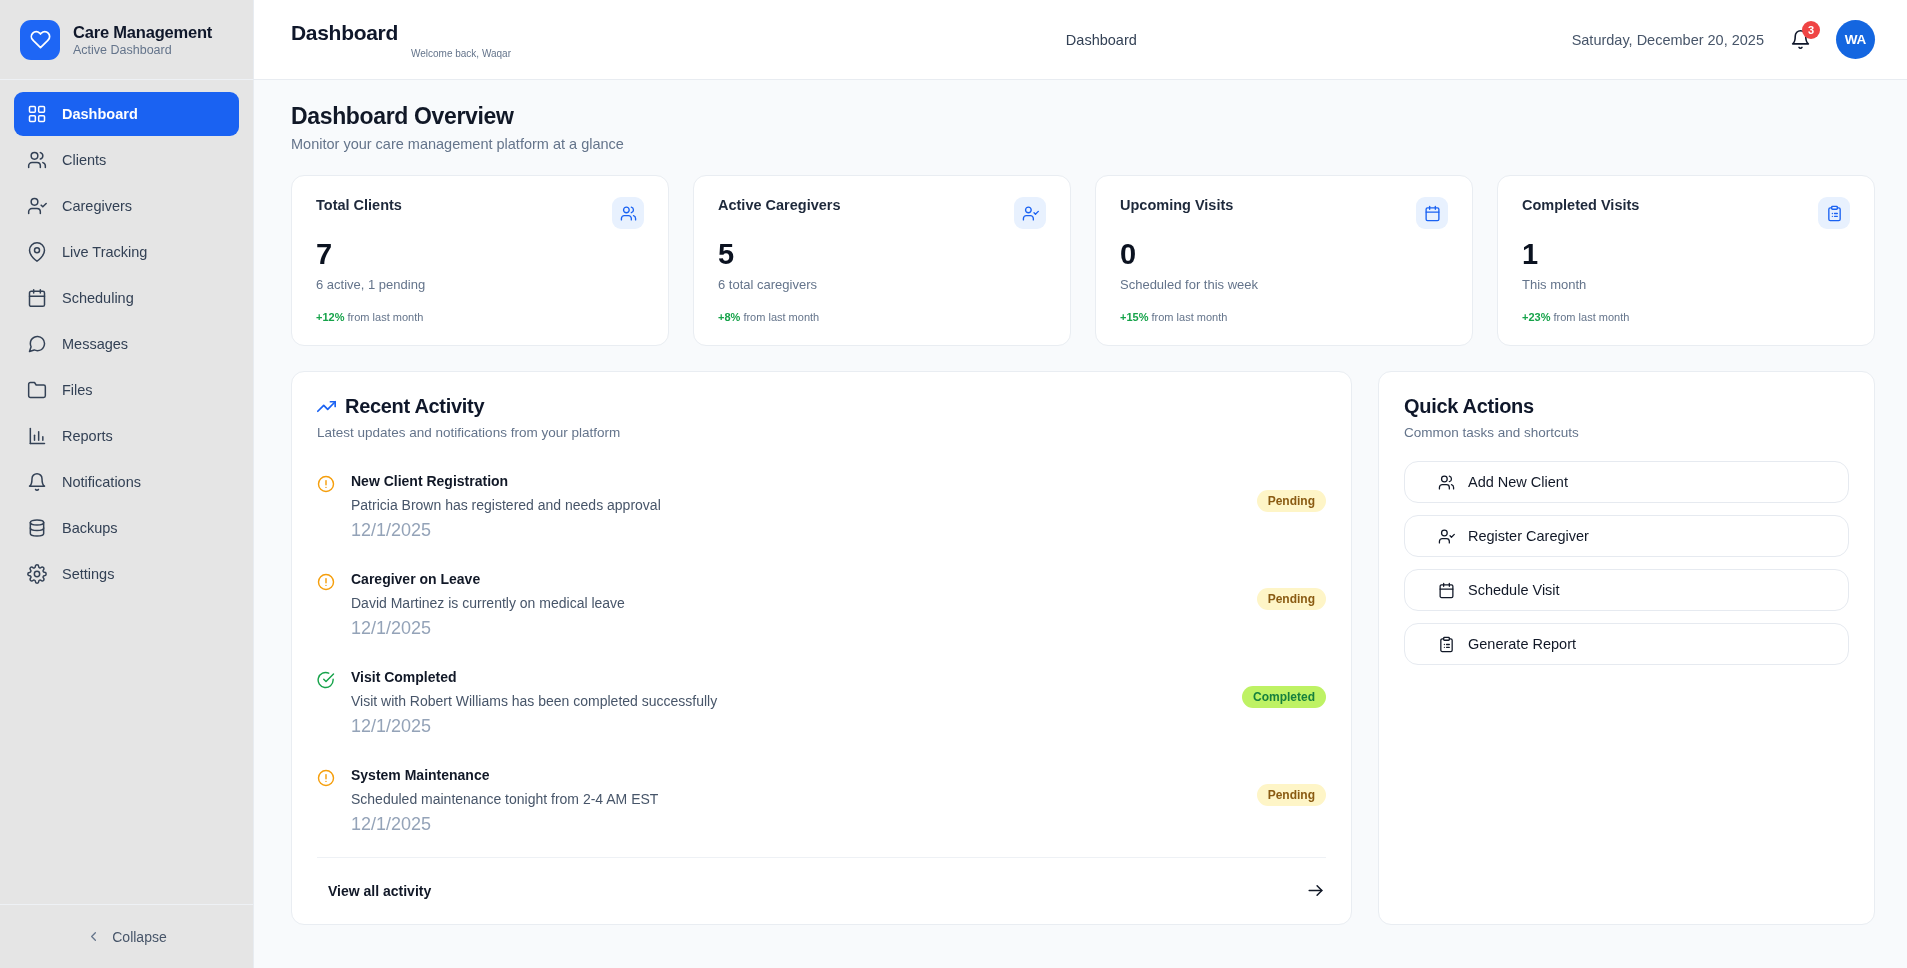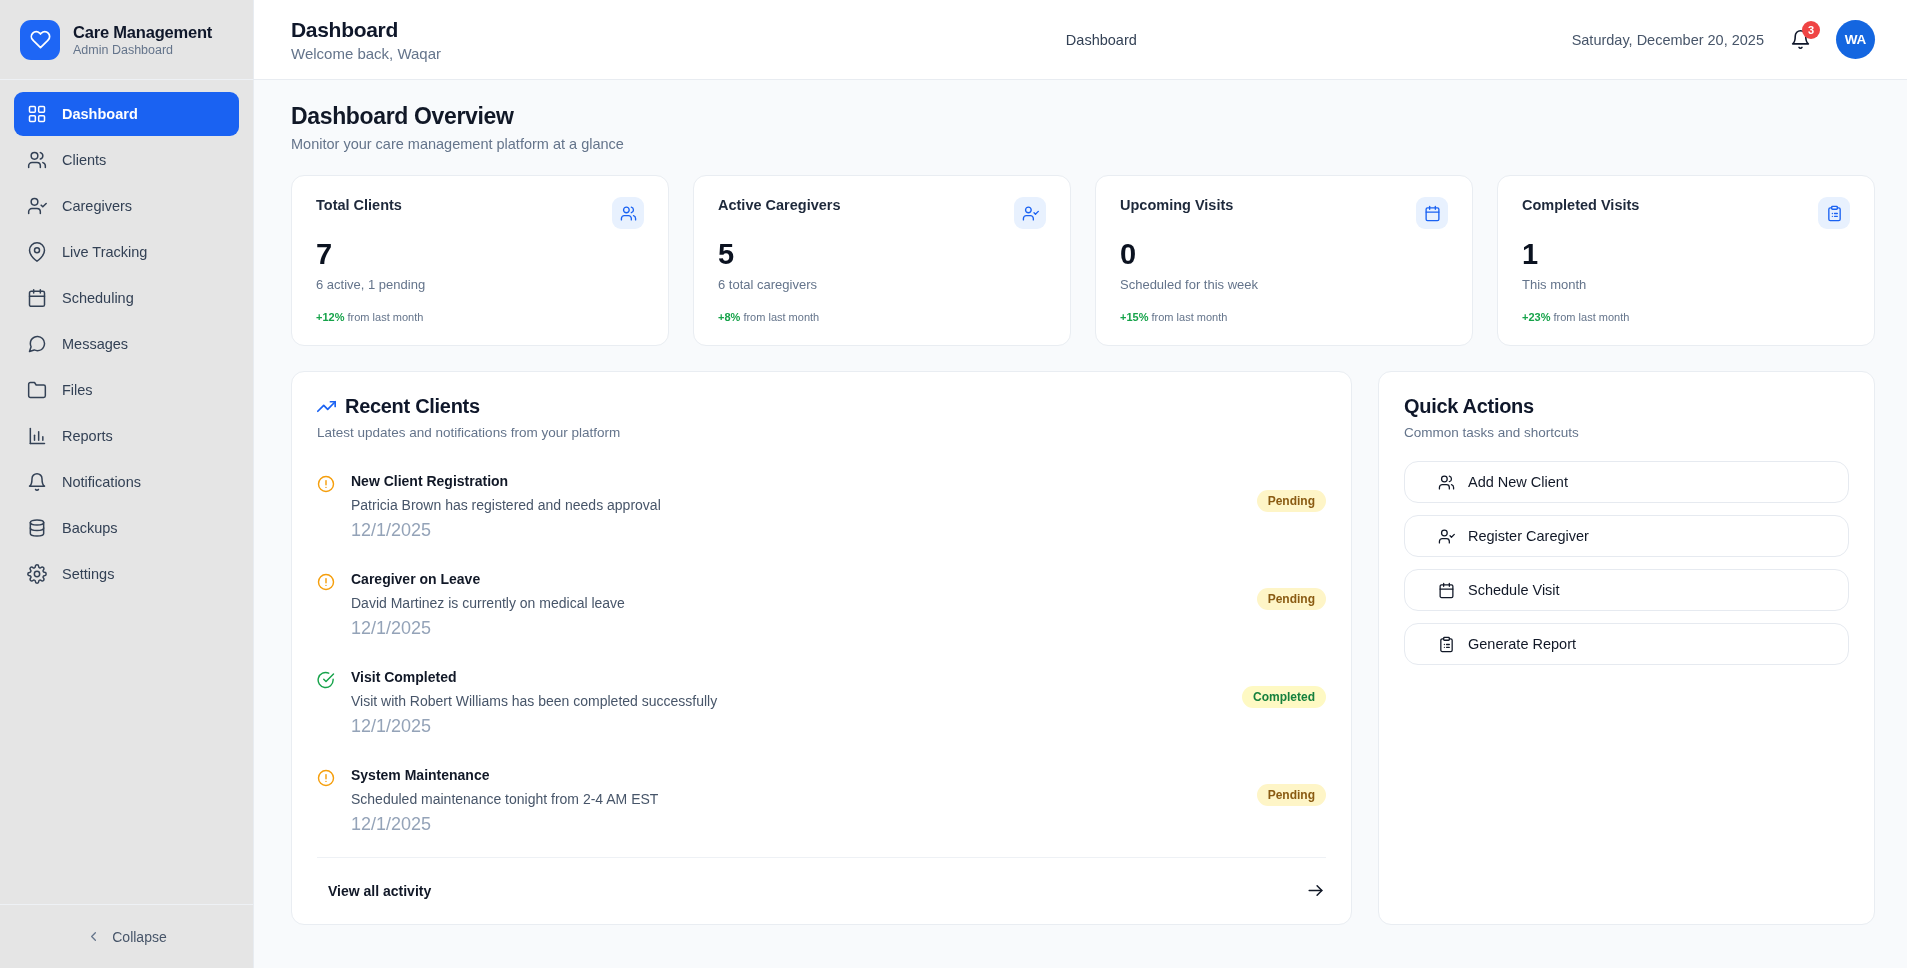--- a/index.html
+++ b/index.html
@@ -56,21 +56,21 @@
 
   
   .main { flex: 1 1 auto; height: 968px; display: flex; flex-direction: column; background: #f8fafc; }
   .topbar {
     height: 80px; flex: 0 0 80px;
     background: #ffffff; border-bottom: 1px solid #e8ecf1;
     display: flex; align-items: center; padding: 0 32px 0 37px;
   }
   .topbar-left { display: flex; flex-direction: column; gap: 3px; width: 340px; }
   .topbar-title { font-size: 21px; font-weight: 700; letter-spacing: -.3px; color: #0f172a; }
-  .topbar-sub { font-size: 15px; color: #64748b; }
+  .topbar-sub { font-size: 10px; color: #64748b; text-align: center; }
   .topbar-center { flex: 1 1 auto; display: flex; justify-content: center; }
   .breadcrumb { font-size: 14.5px; color: #334155; }
   .topbar-right { display: flex; align-items: center; gap: 23px; }
   .topbar-date { font-size: 14.5px; color: #475569; }
   .bell-wrap { position: relative; width: 26px; height: 28px; display:flex; align-items:center; justify-content:center; cursor:pointer; }
   .bell-badge {
     position: absolute; top: -5px; right: -7px;
     min-width: 18px; height: 18px; border-radius: 9px;
     background: #ef4444; color: #fff;
     font-size: 11px; font-weight: 700;
@@ -121,21 +121,21 @@
   .activity-ico { width: 18px; height: 18px; flex: 0 0 18px; margin-top: 2px; }
   .activity-body { flex: 1 1 auto; min-width: 0; }
   .activity-title { font-size: 14px; font-weight: 700; color: #111827; }
   .activity-desc { font-size: 14px; color: #475569; margin-top: 8px; }
   .activity-time { font-size: 18px; color: #94a3b8; margin-top: 7px; }
   .badge {
     flex: 0 0 auto; font-size: 12px; font-weight: 700;
     padding: 4px 11px; border-radius: 11px; margin-top: 17px; white-space: nowrap;
   }
   .badge.pending { background: #fef5c7; color: #8a5b12; }
-  .badge.completed { background: #fef9c3; color: #15803d; }
+  .badge.completed { background: #bef264; color: #15803d; }
 
   .panel-footer { margin: 3px 25px 0 25px; border-top: 1px solid #eef1f5; }
   .view-all {
     display: flex; align-items: center; justify-content: space-between;
     padding: 23px 1px 24px 11px; cursor: pointer;
   }
   .view-all-label { font-size: 14px; font-weight: 600; color: #111827; }
 
   .qa-list { padding: 21px 25px 26px 25px; display: flex; flex-direction: column; gap: 12px; }
   .qa-btn {
@@ -154,21 +154,21 @@
 
   <aside class="sidebar">
     <div class="brand">
       <div class="brand-logo">
         <svg width="21" height="21" viewBox="0 0 24 24" fill="none" stroke="#ffffff" stroke-width="2" stroke-linecap="round" stroke-linejoin="round">
           <path d="M20.8 4.6a5.5 5.5 0 0 0-7.8 0L12 5.7l-1-1.1a5.5 5.5 0 0 0-7.8 7.8l1 1.1L12 21.2l7.8-7.7 1-1.1a5.5 5.5 0 0 0 0-7.8z"></path>
         </svg>
       </div>
       <div class="brand-text">
         <div class="brand-title">Care Management</div>
-        <div class="brand-sub">Admin Dashboard</div>
+        <div class="brand-sub">Active Dashboard</div>
       </div>
     </div>
 
     <nav class="nav" id="nav-list">
         <div class="nav-item active">
           <span class="ico">
             <svg width="20" height="20" viewBox="0 0 24 24">
               <rect x="3" y="3" width="7" height="7" rx="1.2" fill="none" stroke="#ffffff" stroke-width="1.8" stroke-linecap="round" stroke-linejoin="round"></rect>
               <rect x="14" y="3" width="7" height="7" rx="1.2" fill="none" stroke="#ffffff" stroke-width="1.8" stroke-linecap="round" stroke-linejoin="round"></rect>
               <rect x="3" y="14" width="7" height="7" rx="1.2" fill="none" stroke="#ffffff" stroke-width="1.8" stroke-linecap="round" stroke-linejoin="round"></rect>
@@ -402,21 +402,21 @@
 
         <div class="panel">
           <div class="panel-head">
             <div class="panel-title">
               <span>
                 <svg width="19" height="19" viewBox="0 0 24 24" fill="none" stroke="#1a62f2" stroke-width="2.2" stroke-linecap="round" stroke-linejoin="round">
                   <polyline points="23 6 13.5 15.5 8.5 10.5 1 18"></polyline>
                     <polyline points="17 6 23 6 23 12"></polyline>
                 </svg>
               </span>
-              <span>Recent Clients</span>
+              <span>Recent Activity</span>
             </div>
             <div class="panel-sub">Latest updates and notifications from your platform</div>
           </div>
           <div class="activity-list" id="activity-list">
               <div class="activity-item">
                 <span class="activity-ico">
                   <svg width="18" height="18" viewBox="0 0 24 24">
                     <circle cx="12" cy="12" r="10" fill="none" stroke="#f59e0b" stroke-width="1.9" stroke-linecap="round" stroke-linejoin="round"></circle>
                     <line x1="12" y1="7.5" x2="12" y2="13" fill="none" stroke="#f59e0b" stroke-width="1.9" stroke-linecap="round" stroke-linejoin="round"></line>
                     <line x1="12" y1="16.5" x2="12" y2="16.5" fill="none" stroke="#f59e0b" stroke-width="1.9" stroke-linecap="round" stroke-linejoin="round"></line>

